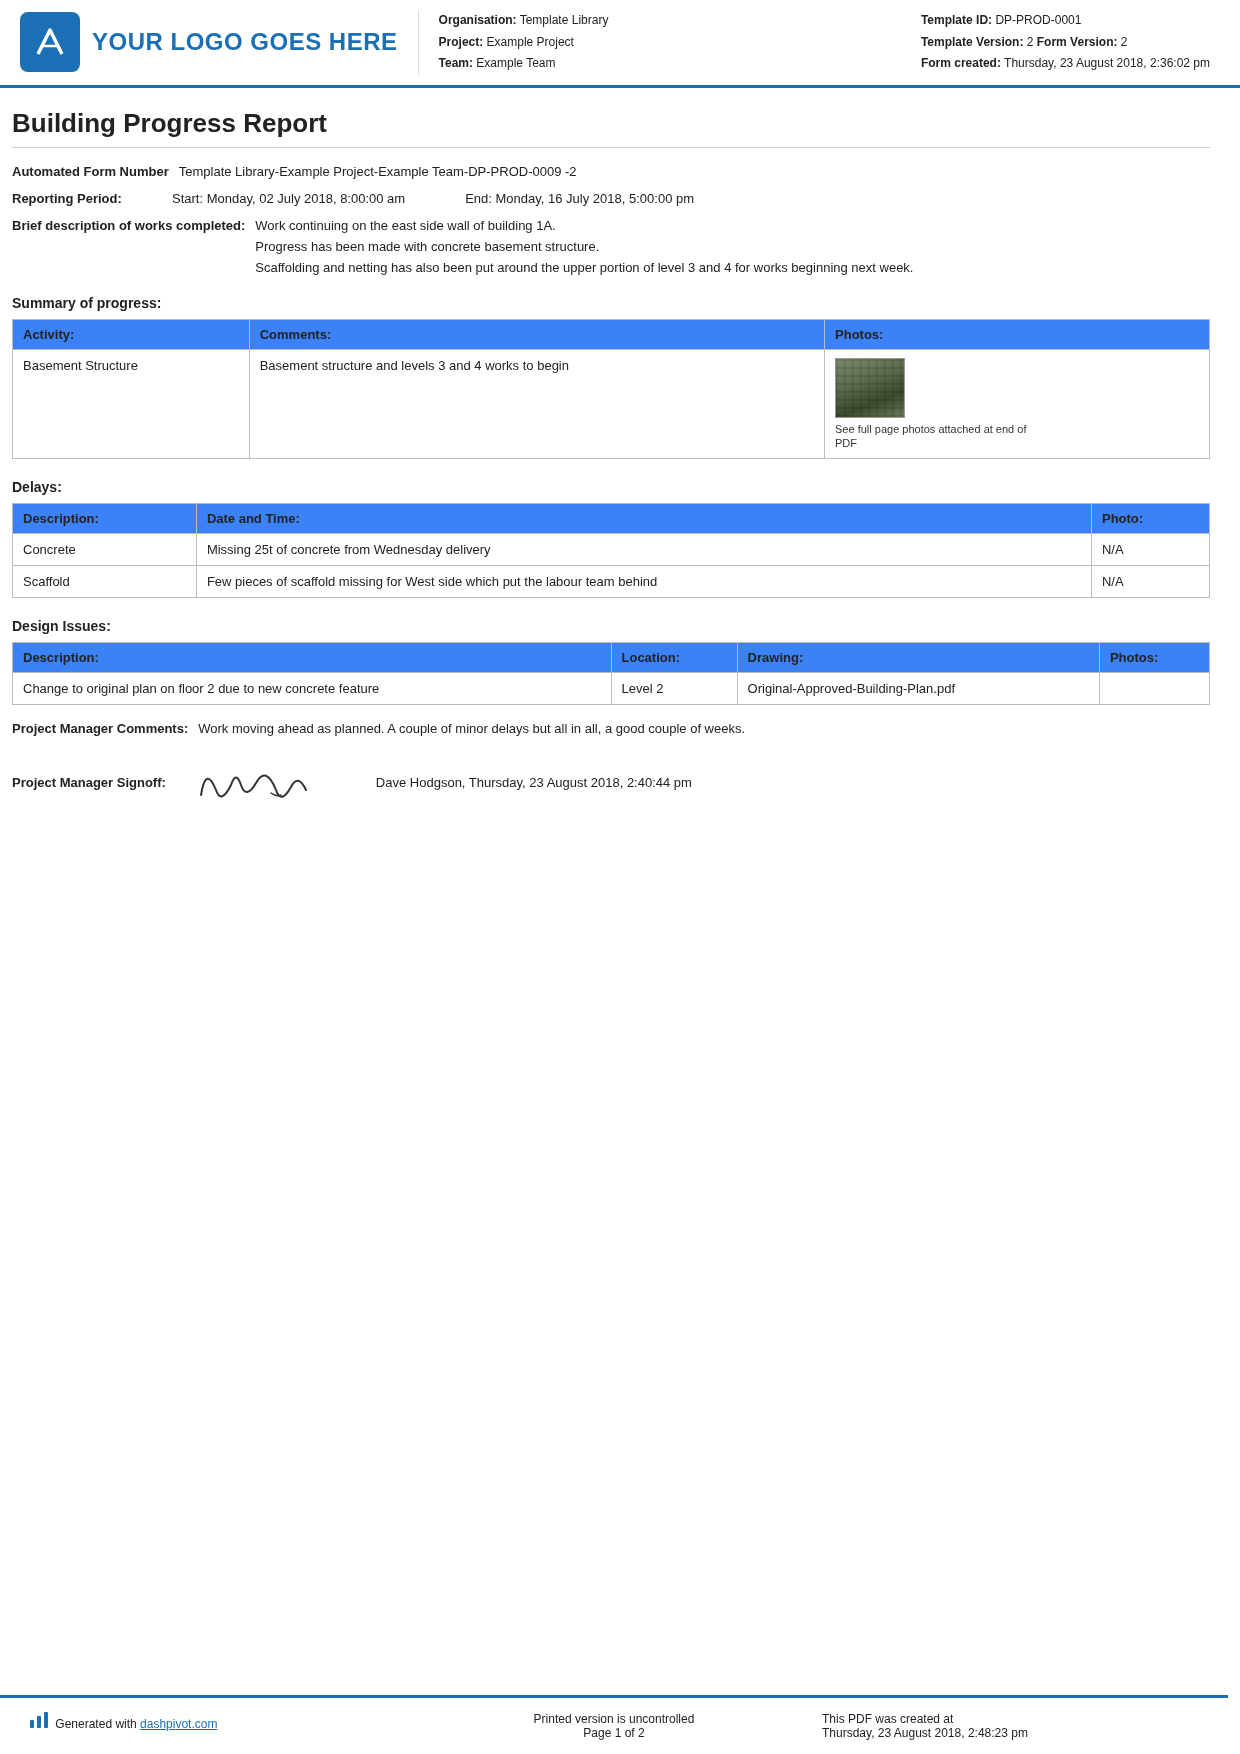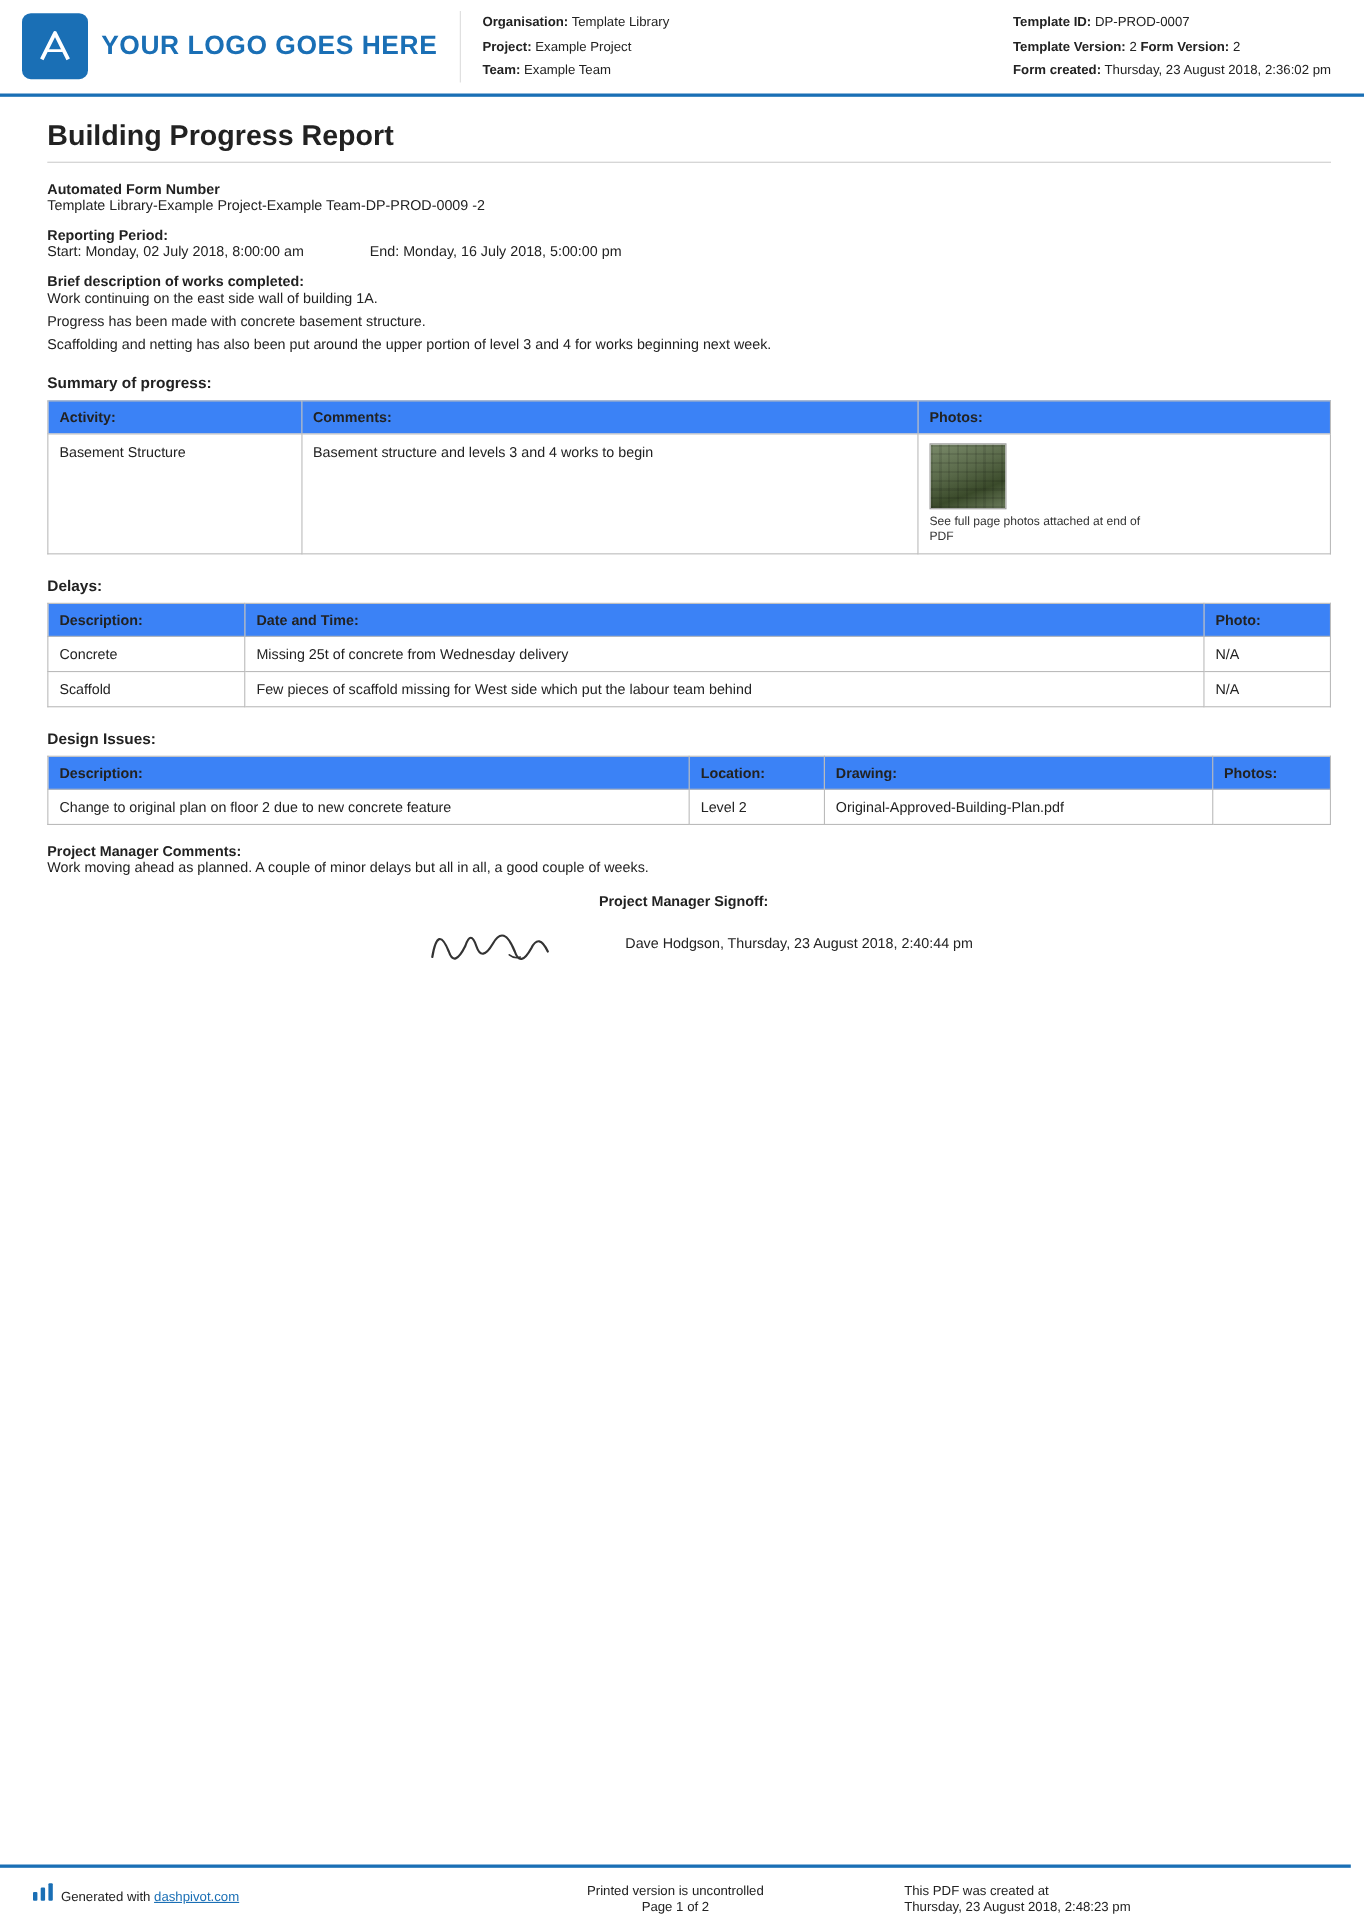--- a/index.html
+++ b/index.html
@@ -60,37 +60,36 @@
     }
     .header-meta-col span.label {
       font-weight: bold;
     }
     .header-meta-col.right {
       margin-left: auto;
     }
 
     
     .main {
-      padding: 20px 30px 20px 43px;
+      padding: 20px 30px 20px 12px;
     }
 
     .report-title {
       font-size: 26px;
       font-weight: bold;
       color: #222;
       border-bottom: 1px solid #ccc;
       padding-bottom: 8px;
       margin-bottom: 16px;
     }
 
     .field-row {
       display: flex;
       margin-bottom: 12px;
       align-items: flex-start;
-      flex-direction: column;
     }
     .field-label {
       font-weight: bold;
       min-width: 160px;
       font-size: 13px;
       padding-right: 10px;
       flex-shrink: 0;
     }
     .field-value {
       flex: 1;
@@ -236,21 +235,21 @@
         <span>Example Project</span>
       </div>
       <div>
         <span class="label">Team:</span>
         <span>Example Team</span>
       </div>
     </div>
     <div class="header-meta-col right">
       <div>
         <span class="label">Template ID:</span>
-        <span>DP-PROD-0007</span>
+        <span>DP-PROD-0001</span>
       </div>
       <div>
         <span class="label">Template Version:</span>
         <span>2</span>
         <span class="label">Form Version:</span>
         <span>2</span>
       </div>
       <div>
         <span class="label">Form created:</span>
         <span>Thursday, 23 August 2018, 2:36:02 pm</span>

